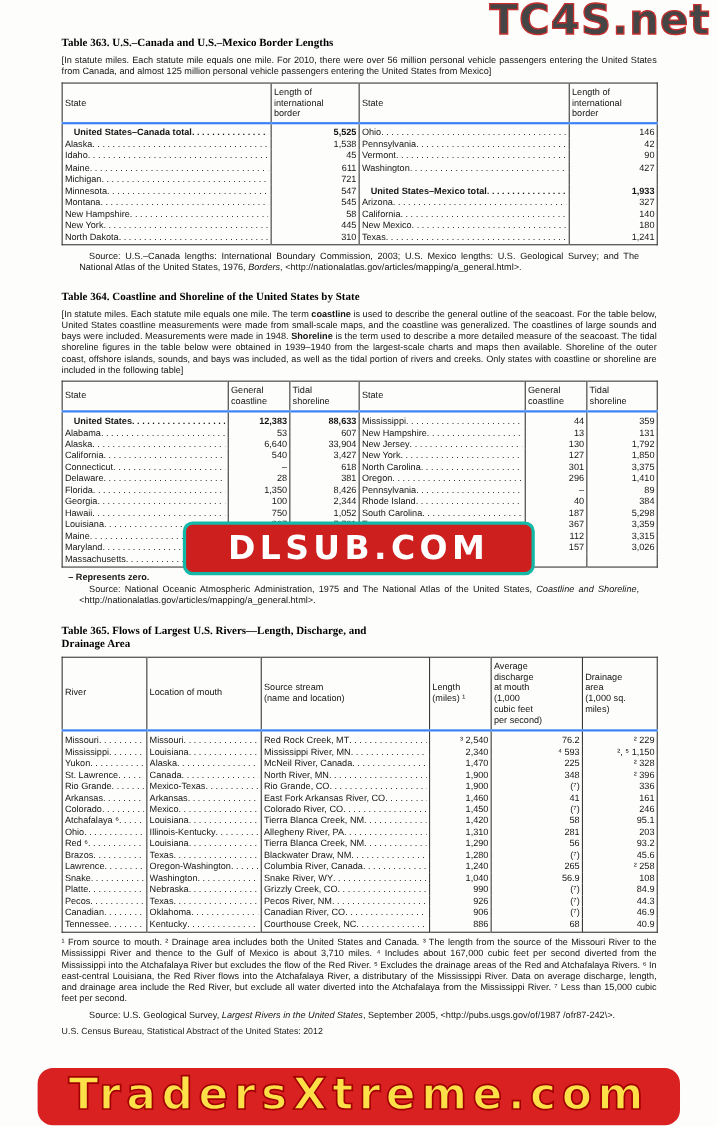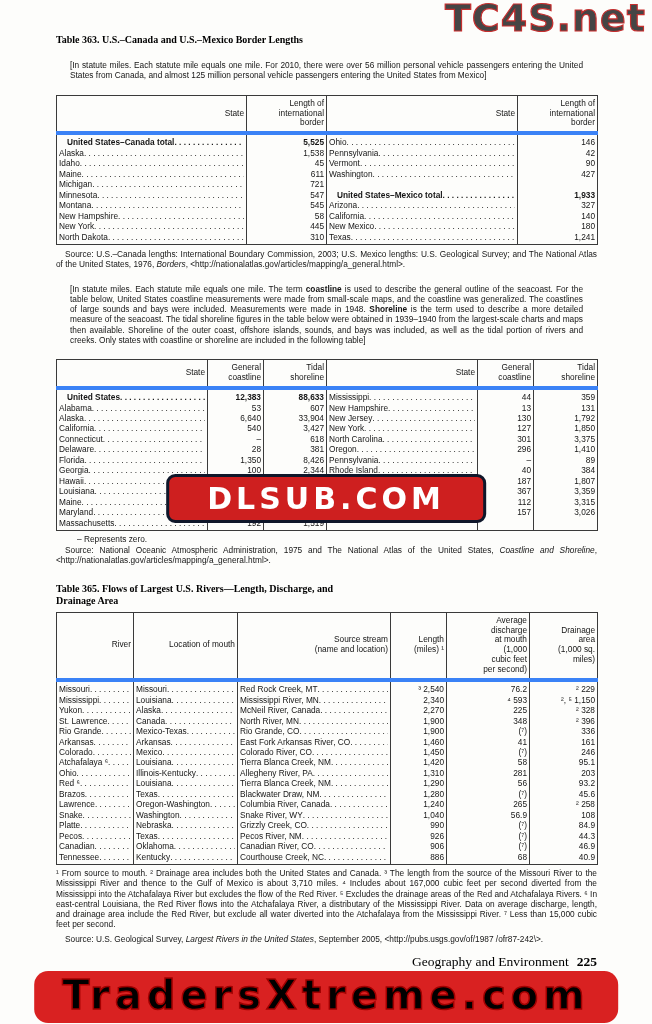--- a/index.html
+++ b/index.html
@@ -2,50 +2,50 @@
 <html><head>
 <meta charset="utf-8">
 <style>
   html,body{margin:0;padding:0}
   body{width:652px;height:1024px;position:relative;overflow:hidden;background:#fdfdfb;
        font-family:"Liberation Sans",sans-serif;color:#151515;}
   .page{position:absolute;left:56px;top:34px;width:541px;}
   .ttl{font-family:"Liberation Serif",serif;font-weight:bold;font-size:10px;line-height:1.2;
        white-space:pre-line;margin:0 0 3px;color:#000000;}
   .gap{margin-top:17px;}
-  .note{font-size:8.3px;line-height:1.24;margin:14px;text-align:justify;}
+  .note{font-size:8.3px;line-height:1.24;margin:0;text-align:justify;}
   .note b{font-weight:bold;}
   .stat{border-collapse:collapse;width:100%;margin-top:5px;border:1px solid #3a3a3a;table-layout:fixed;}
-  .stat th{font-weight:normal;font-size:8.3px;line-height:1.2;text-align:right;vertical-align:middle;
-           white-space:pre-line;padding:3px 2px;border-bottom:4px solid #3b82f6;margin-top:32px;}
+  .stat th{font-weight:normal;font-size:8.3px;line-height:1.2;text-align:left;vertical-align:middle;
+           white-space:pre-line;padding:3px 2px;border-bottom:2px solid #3b82f6;margin-top:32px;}
   .stat td{font-size:8.3px;line-height:1.26;padding:0 2px;vertical-align:baseline;}
   .stat tbody tr:first-child td{padding-top:2px;}
   .stat tbody tr:last-child td{padding-bottom:2px;}
   .vl{border-left:1px solid #3a3a3a;}
   .num{text-align:right;padding-right:4px;}
   .b{font-weight:bold;}
   .lead{display:flex;align-items:baseline;overflow:hidden;}
   .lead .nm{white-space:nowrap;}
   .lead.ind .nm{padding-left:8px;}
   .dots{flex:1;overflow:hidden;white-space:nowrap;}
   .dots::before{content:" . . . . . . . . . . . . . . . . . . . . . . . . . . . . . . . . . . . . . . . . . . . . . . . . . . . . . . . . . . . . . . . . .";}
-  .src{font-size:8.3px;line-height:1.24;margin:4px 0 0;text-indent:9px;text-align:justify;}
-  .repzero{font-size:8.3px;margin:3px 16px 0;text-indent:5px;}
+  .src{font-size:8.3px;line-height:1.24;margin:4px 16px 0;text-indent:9px;text-align:justify;}
+  .repzero{font-size:8.3px;margin:3px 1px 0;text-indent:5px;font-weight:bold;}
   .fnotes{font-size:8.3px;line-height:1.24;margin:3px 0 0;text-align:justify;}
   .footer{margin-top:10px;text-align:right;font-family:"Liberation Serif",serif;font-size:13.5px;color:#000;}
   .footer .pageno{font-weight:bold;margin-left:8px;}
   .bureau{font-size:8px;margin:6px 0 0;color:#222;}
   
   .wm-top{position:absolute;top:-4px;right:6px;font-size:38px;font-weight:bold;letter-spacing:1px;
           font-family:"DejaVu Sans",sans-serif;color:#3c3c3c;-webkit-text-stroke:1.2px #c42424;opacity:.95;}
   .wm-mid{position:absolute;top:474px;left:50%;transform:translateX(-50%);background:#ce1f1f;
-          border:3px solid #0f172a;border-radius:9px;color:#fff;font-weight:bold;font-size:30px;
+          border:3px solid #14b8a6;border-radius:9px;color:#fff;font-weight:bold;font-size:30px;
           letter-spacing:4px;padding:4px 38px;font-family:"DejaVu Sans",sans-serif;white-space:nowrap;}
   .wm-bottom{position:absolute;bottom:1px;left:50%;transform:translateX(-50%);background:#d92121;
-          border-radius:14px;color:#000000;font-weight:bold;font-size:40px;letter-spacing:5px;
+          border-radius:14px;color:#fde047;font-weight:bold;font-size:40px;letter-spacing:5px;
           padding:1px 28px 5px;font-family:"DejaVu Sans",sans-serif;white-space:nowrap;
           -webkit-text-stroke:1.5px #a00000;}
 </style>
 </head>
 <body>
 
 <div class="page">
 
   <h2 class="ttl">Table 363. U.S.–Canada and U.S.–Mexico Border Lengths</h2>
   <p class="note">[In statute miles. Each statute mile equals one mile. For 2010, there were over 56 million personal vehicle passengers entering the United States from Canada, and almost 125 million personal vehicle passengers entering the United States from Mexico]</p>
@@ -222,20 +222,21 @@
               <span class="nm">Texas</span>
               <span class="dots"></span>
             </div>
           </td>
           <td class="vl num">1,241</td>
         </tr>
       </tbody>
   </table>
   <p class="src"><span>Source: U.S.–Canada lengths: International Boundary Commission, 2003; U.S. Mexico lengths: U.S. Geological Survey; and The National Atlas of the United States, 1976, </span><i>Borders</i><span>, &lt;http://nationalatlas.gov/articles/mapping/a_general.html&gt;.</span></p>
 
+  <h2 class="ttl gap">Table 364. Coastline and Shoreline of the United States by State</h2>
   <p class="note"><span>[In statute miles. Each statute mile equals one mile. The term </span><b>coastline</b><span> is used to describe the general outline of the seacoast. For the table below, United States coastline measurements were made from small-scale maps, and the coastline was generalized. The coastlines of large sounds and bays were included. Measurements were made in 1948. </span><b>Shoreline</b><span> is the term used to describe a more detailed measure of the seacoast. The tidal shoreline figures in the table below were obtained in 1939–1940 from the largest-scale charts and maps then available. Shoreline of the outer coast, offshore islands, sounds, and bays was included, as well as the tidal portion of rivers and creeks. Only states with coastline or shoreline are included in the following table]</span></p>
 
   <table class="stat">
     <colgroup>
         <col style="width:151px">
         <col style="width:56px">
         <col style="width:63px">
         <col style="width:151px">
         <col style="width:56px">
         <col style="width:64px">
@@ -408,21 +409,21 @@
           </td>
           <td class="vl num">750</td>
           <td class="vl num">1,052</td>
           <td class="vl">
             <div class="lead">
               <span class="nm">South Carolina</span>
               <span class="dots"></span>
             </div>
           </td>
           <td class="vl num">187</td>
-          <td class="vl num">1,807</td>
+          <td class="vl num">5,298</td>
         </tr>
         <tr>
           <td>
             <div class="lead">
               <span class="nm">Louisiana</span>
               <span class="dots"></span>
             </div>
           </td>
           <td class="vl num">397</td>
           <td class="vl num">7,721</td>
@@ -580,21 +581,21 @@
               <span class="nm">Alaska</span>
               <span class="dots"></span>
             </div>
           </td>
           <td class="vl">
             <div class="lead">
               <span class="nm">McNeil River, Canada</span>
               <span class="dots"></span>
             </div>
           </td>
-          <td class="vl num">2,270</td>
+          <td class="vl num">1,470</td>
           <td class="vl num">225</td>
           <td class="vl num">² 328</td>
         </tr>
         <tr>
           <td>
             <div class="lead">
               <span class="nm">St. Lawrence</span>
               <span class="dots"></span>
             </div>
           </td>
@@ -911,21 +912,18 @@
           </td>
           <td class="vl num">886</td>
           <td class="vl num">68</td>
           <td class="vl num">40.9</td>
         </tr>
       </tbody>
   </table>
   <p class="fnotes">¹ From source to mouth. ² Drainage area includes both the United States and Canada. ³ The length from the source of the Missouri River to the Mississippi River and thence to the Gulf of Mexico is about 3,710 miles. ⁴ Includes about 167,000 cubic feet per second diverted from the Mississippi into the Atchafalaya River but excludes the flow of the Red River. ⁵ Excludes the drainage areas of the Red and Atchafalaya Rivers. ⁶ In east-central Louisiana, the Red River flows into the Atchafalaya River, a distributary of the Mississippi River. Data on average discharge, length, and drainage area include the Red River, but exclude all water diverted into the Atchafalaya from the Mississippi River. ⁷ Less than 15,000 cubic feet per second.</p>
   <p class="src"><span>Source: U.S. Geological Survey, </span><i>Largest Rivers in the United States</i><span>, September 2005, &lt;http://pubs.usgs.gov/of/1987 /ofr87-242\&gt;.</span></p>
 
-  <div class="footer">
-    <span>Geography and Environment</span><span class="pageno">225</span>
-  </div>
   <p class="bureau">U.S. Census Bureau, Statistical Abstract of the United States: 2012</p>
 </div>
 
 <div class="wm-top">TC4S.net</div>
 <div class="wm-mid">DLSUB.COM</div>
 <div class="wm-bottom">TradersXtreme.com</div>
 
 </body></html>

